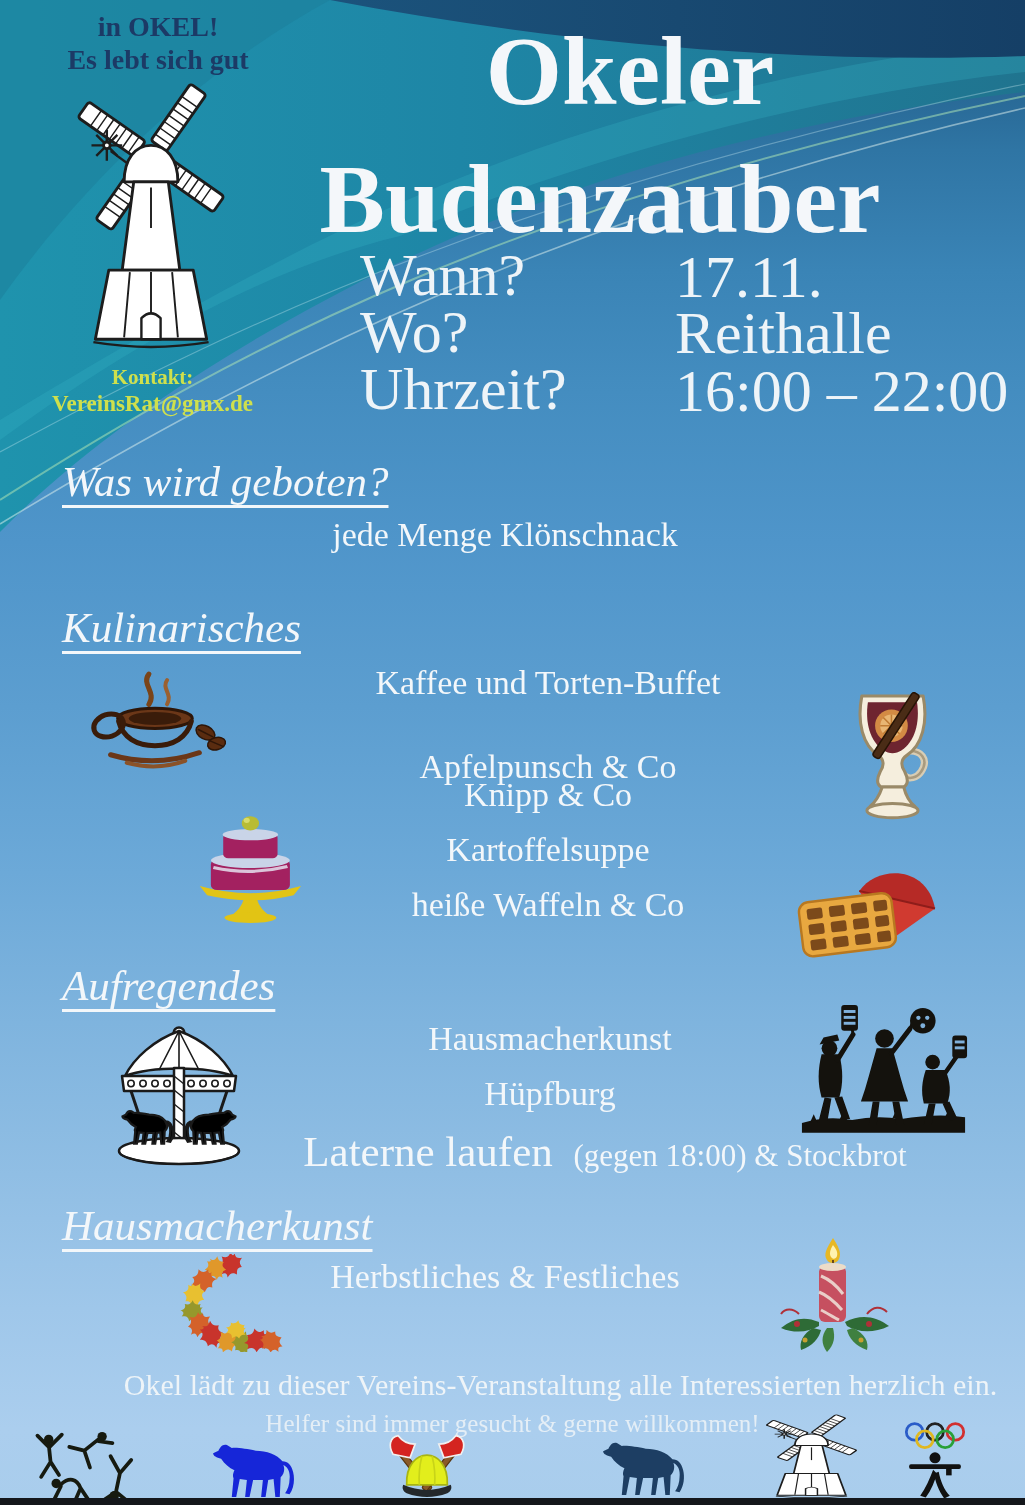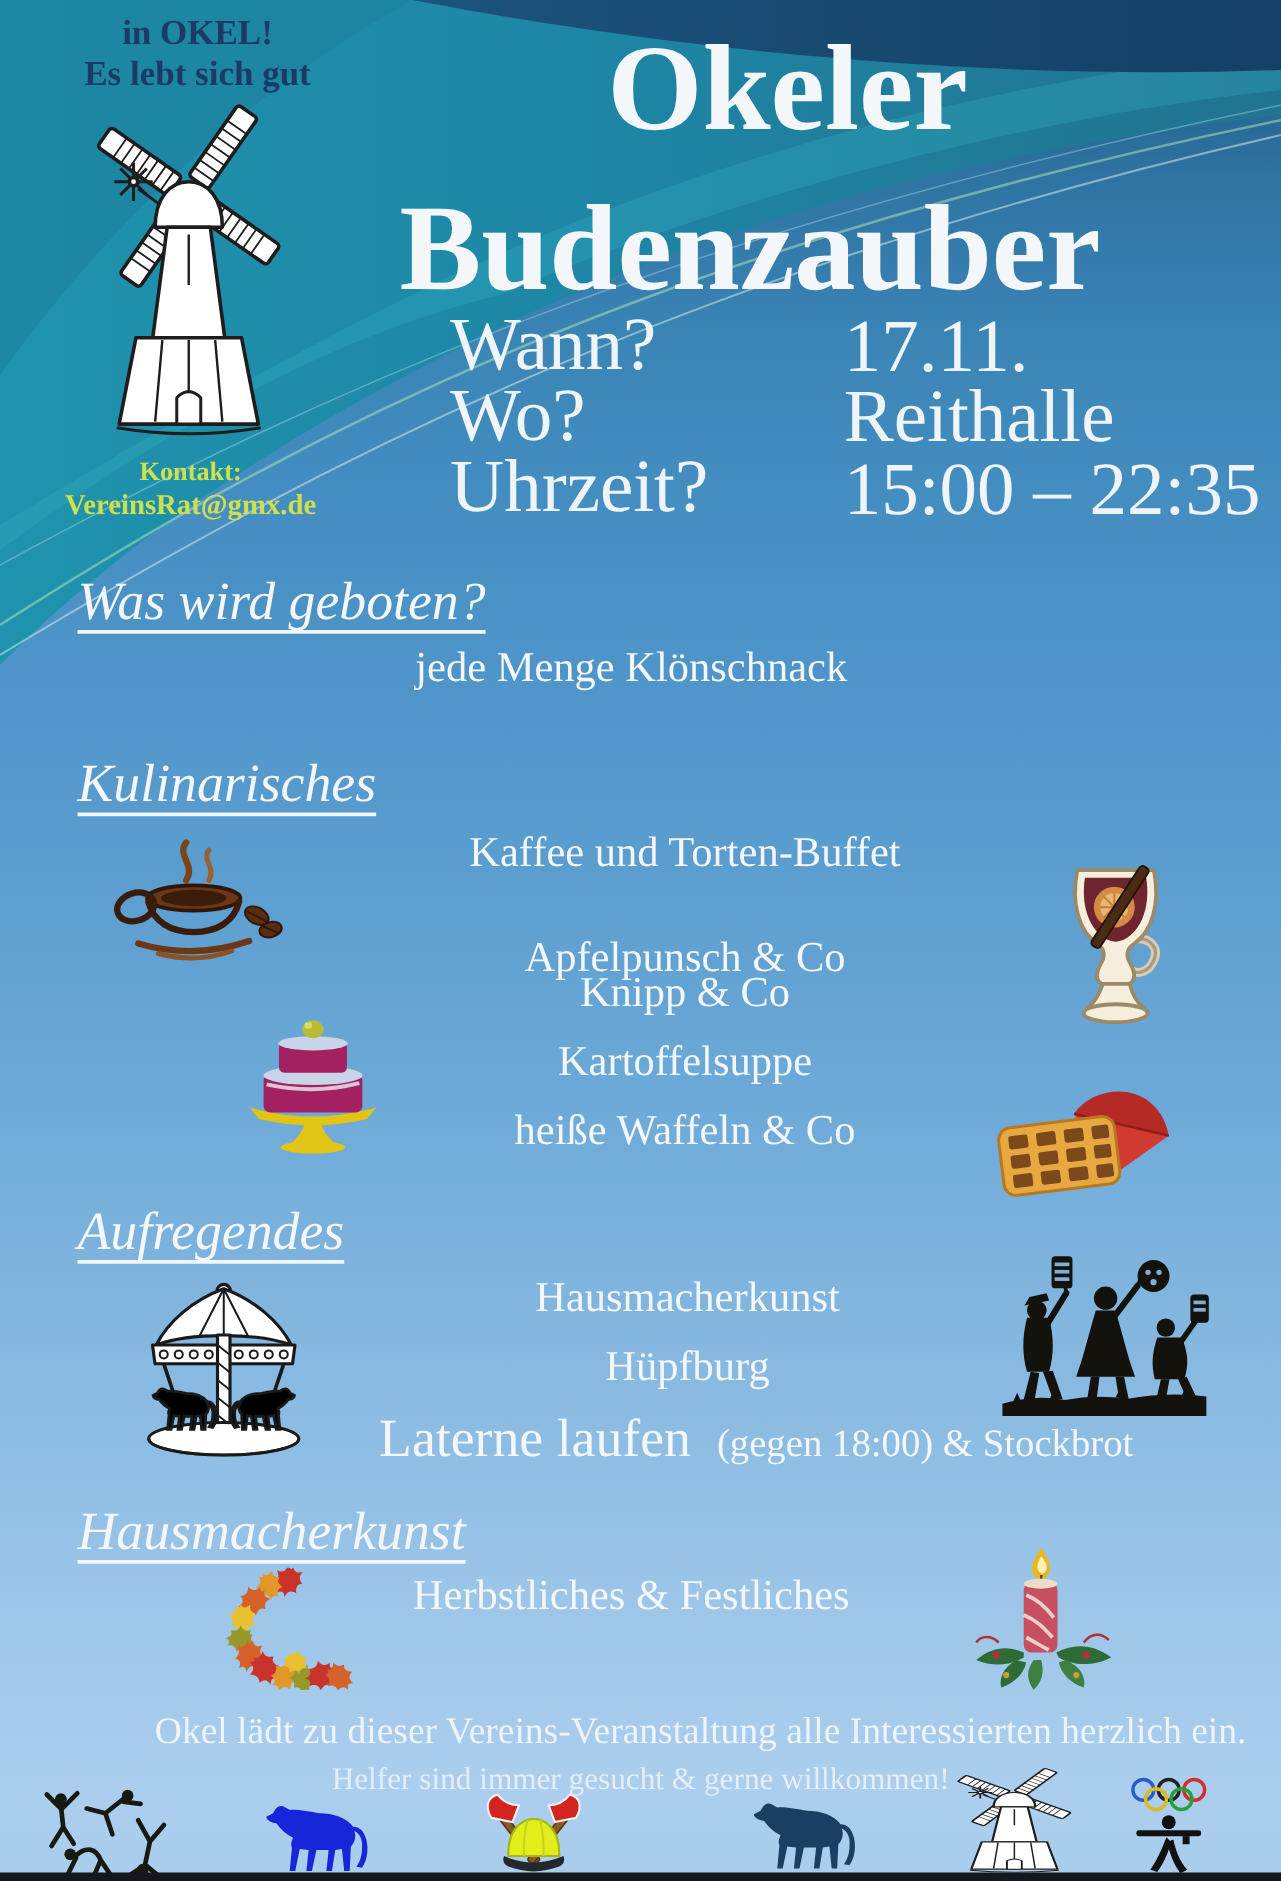--- a/index.html
+++ b/index.html
@@ -332,21 +332,21 @@
 </div>
 
 <div class="abs title-line ctr" style="left:215px;top:22px;width:830px;">Okeler</div>
 <div class="abs title-line ctr" style="left:100px;top:150px;width:1000px;">Budenzauber</div>
 
 <div class="abs qa" style="left:360px;top:245px;">Wann?</div>
 <div class="abs qa" style="left:675px;top:247px;">17.11.</div>
 <div class="abs qa" style="left:360px;top:302px;">Wo?</div>
 <div class="abs qa" style="left:675px;top:303px;">Reithalle</div>
 <div class="abs qa" style="left:360px;top:359px;">Uhrzeit?</div>
-<div class="abs qa" style="left:675px;top:361px;">15:00 – 22:35</div>
+<div class="abs qa" style="left:675px;top:361px;">16:00 – 22:00</div>
 
 <div class="abs heading" style="left:62px;top:460px;">Was wird geboten?</div>
 <div class="abs item ctr" style="left:60px;top:518px;width:890px;">jede Menge Klönschnack</div>
 
 <div class="abs heading" style="left:62px;top:606px;">Kulinarisches</div>
 <div class="abs item ctr" style="left:98px;top:666px;width:900px;">Kaffee und Torten-Buffet</div>
 <div class="abs item ctr" style="left:98px;top:722px;width:900px;margin-top:28px;">Apfelpunsch &amp; Co</div>
 <div class="abs item ctr" style="left:98px;top:778px;width:900px;">Knipp &amp; Co</div>
 <div class="abs item ctr" style="left:98px;top:833px;width:900px;">Kartoffelsuppe</div>
 <div class="abs item ctr" style="left:98px;top:888px;width:900px;">heiße Waffeln &amp; Co</div>

